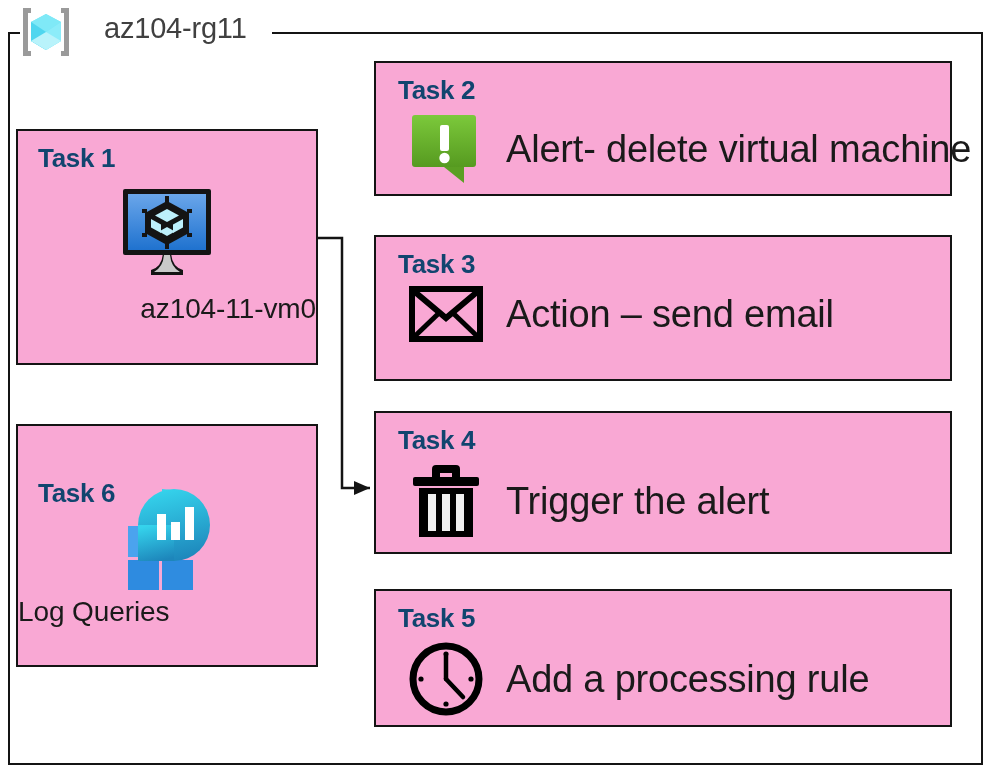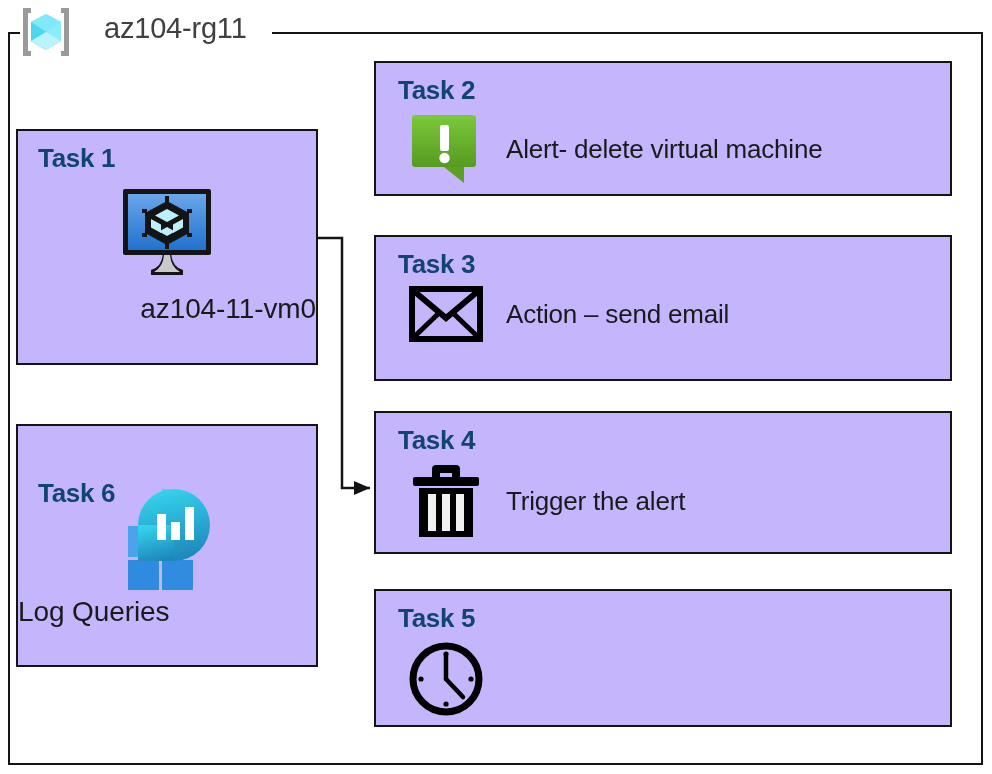--- a/index.html
+++ b/index.html
@@ -35,21 +35,21 @@
     position: absolute;
     left: 96px; top: -20px;
     font-size: 29px;
     color: #404040;
     letter-spacing: -0.2px;
   }
 
   
   .card {
     position: absolute;
-    background: #c4b5fd;
+    background: #f9a8d4;
     border: 2px solid #141414;
     box-sizing: border-box;
   }
   .card-title {
     position: absolute;
     font-size: 26px;
     font-weight: bold;
     color: #11456f;
     letter-spacing: -0.3px;
     white-space: nowrap;
@@ -86,21 +86,21 @@
     left: 22px; top: 48px; right: 10px;
     display: flex; align-items: center;
   }
   .card-right-row .icon-slot {
     width: 96px;
     display: flex; justify-content: center; align-items: center;
     flex: none;
   }
   .card-right-row .card-label-inline {
     position: static;
-    font-size: 26px;
+    font-size: 38px;
     color: #1a1a1a;
     white-space: nowrap;
     letter-spacing: -0.2px;
     margin-left: 12px;
   }
 
   
   #connector { position: absolute; left: 0; top: 0; width: 992px; height: 774px; pointer-events: none; }
 </style>
 </head>
@@ -268,14 +268,15 @@
       <svg viewBox="0 0 80 80" width="80" height="80">
         <circle cx="40" cy="40" r="33" fill="none" stroke="#000000" stroke-width="7"></circle>
         <circle cx="40" cy="15" r="2.6" fill="#000000"></circle>
         <circle cx="65" cy="40" r="2.6" fill="#000000"></circle>
         <circle cx="40" cy="65" r="2.6" fill="#000000"></circle>
         <circle cx="15" cy="40" r="2.6" fill="#000000"></circle>
         <path d="M40 40 V17" stroke="#000000" stroke-width="4.5" fill="none" stroke-linecap="round"></path>
         <path d="M40 40 L57 58" stroke="#000000" stroke-width="4.5" fill="none" stroke-linecap="round"></path>
       </svg>
     </span>
+    <span class="card-label-inline">Add a processing rule</span>
   </div>
 </div>
 
 </body></html>

